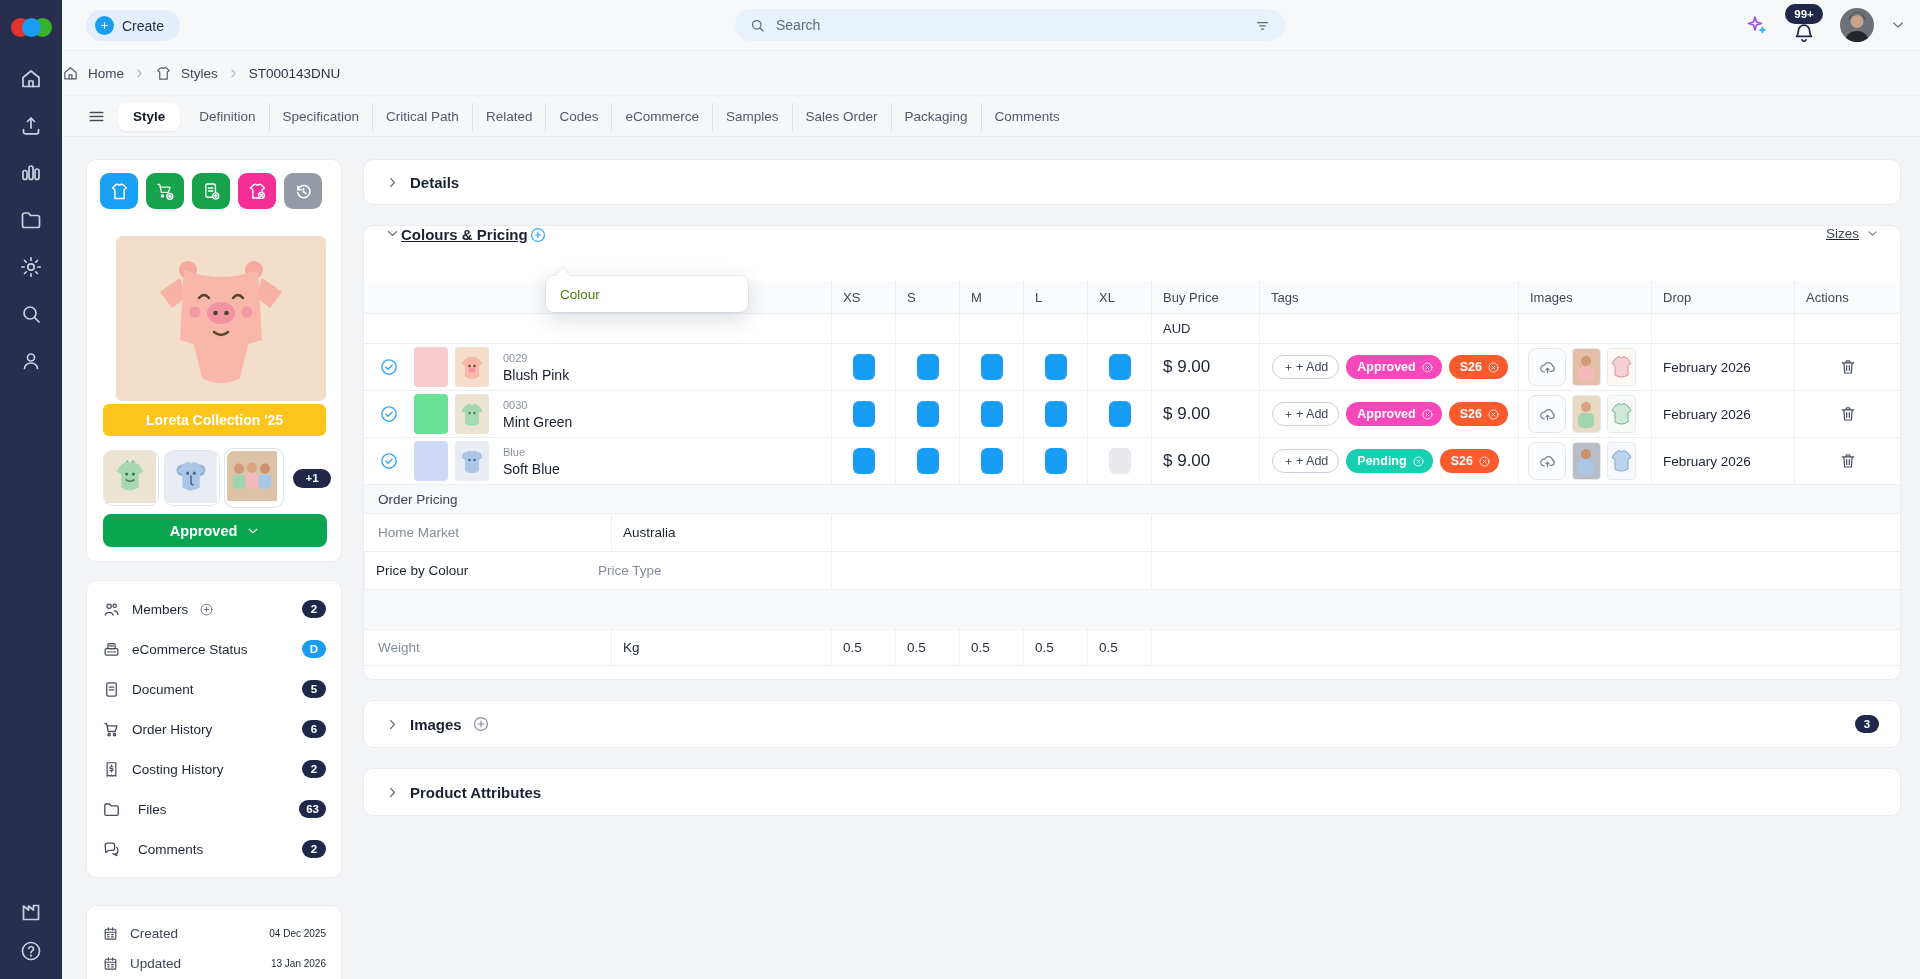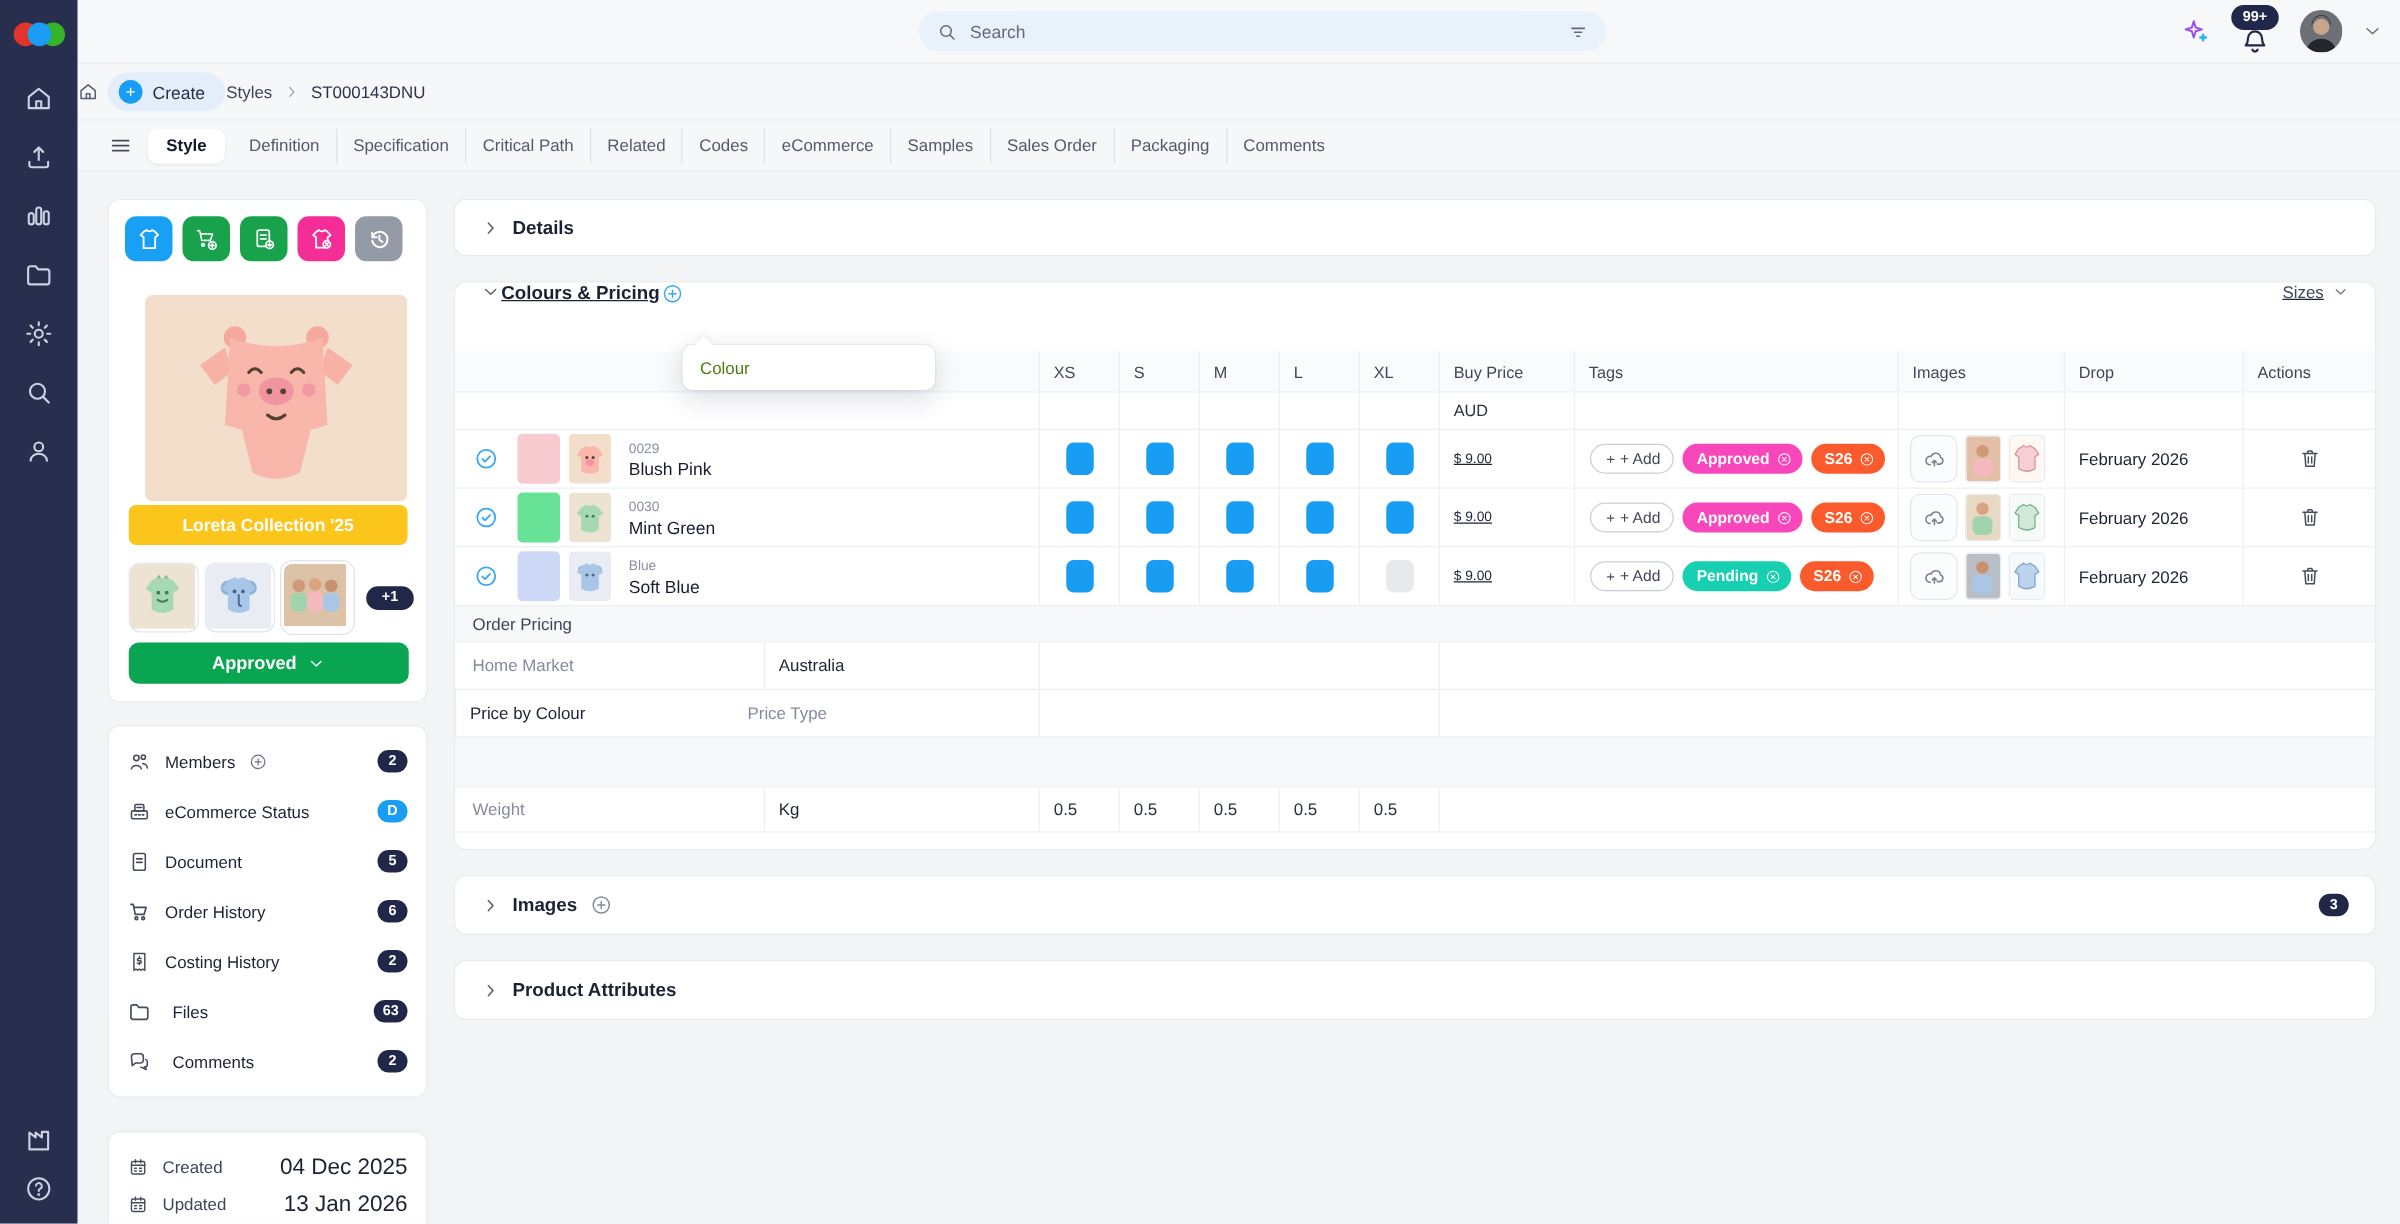--- a/index.html
+++ b/index.html
@@ -80,21 +80,21 @@
   .mrow .mlabel{font-size:13.5px;color:#1c2433;}
   .mrow .madd{width:15px;height:15px;color:#6d7484;}
   .badge{margin-left:auto;min-width:10px;height:18px;padding:0 7px;border-radius:10px;background:#212749;color:#fff;
          font-size:11.5px;font-weight:bold;display:flex;align-items:center;justify-content:center;}
   .badge.blue{background:#189df2;}
   
   .metacard{left:86px;top:905px;width:256px;height:92px;padding:12px 15px;}
   .metarow{height:30px;display:flex;align-items:center;gap:11px;}
   .metarow .ic{width:17px;height:17px;color:#454c5c;flex:none;}
   .metarow .mlabel{font-size:13.5px;color:#3d4557;}
-  .metarow .mval{margin-left:auto;font-size:18px;color:#1c2433;}
+  .metarow .mval{margin-left:auto;font-size:10px;color:#1c2433;}
   
   .sec-head{display:flex;align-items:center;gap:10px;padding:0 21px;height:100%;}
   .sec-chev{width:15px;height:15px;color:#5b6270;cursor:pointer;flex:none;}
   .sec-title{font-size:15px;font-weight:bold;color:#1b2232;}
   .sec-plus{width:18px;height:18px;cursor:pointer;}
   .sec-plus.blue{color:#35a7f5;}
   .sec-plus.gray{color:#858c9c;}
   .details-card{left:363px;top:159px;width:1538px;height:46px;}
   .images-card{left:363px;top:700px;width:1538px;height:48px;}
   .attrs-card{left:363px;top:768px;width:1538px;height:48px;}
@@ -137,21 +137,21 @@
   .pill .ic{width:13px;height:13px;color:#fff;}
   .add-pill{height:24px;border-radius:12px;border:1px solid #c9cfd9;background:#fff;color:#3f4757;font-size:12.5px;
             display:inline-flex;align-items:center;gap:4px;padding:0 10px;cursor:pointer;flex:none;box-sizing:border-box;}
   .add-pill .ic{width:11px;height:11px;color:#4a5263;}
   .upl-tile{width:36px;height:36px;border:1px solid #e3e6ec;border-radius:8px;background:#fbfcfd;display:flex;
             align-items:center;justify-content:center;cursor:pointer;flex:none;}
   .upl-tile .ic{width:19px;height:19px;color:#7a8292;}
   .mini-img{width:27px;height:36px;border-radius:4px;overflow:hidden;border:1px solid #e7eaef;cursor:pointer;flex:none;}
   .trash{width:18px;height:18px;color:#454c5c;cursor:pointer;}
   .drop-txt{font-size:13.5px;color:#1c2433;}
-  .price-txt{font-size:11px;color:#1c2433;text-decoration:underline;}
+  .price-txt{font-size:17px;color:#1c2433;}
   
   .op-title{height:28px;background:#f7f8fa;font-size:13.5px;color:#3d4557;display:flex;align-items:center;padding-left:14px;}
   .oprow{height:38px;}
   .cw-oplabel{width:247px;color:#848b9b;padding-left:14px;}
   .cw-opval{width:220px;color:#1c2433;}
   .cw-sp1{width:320px;}
   .cw-sp2{flex:1;}
   .gap-row{height:39px;background:#f7f8fa;border-top:1px solid #edeff2;flex:none;}
   .wrow{height:37px;border-bottom:1px solid #edeff2;}
   .wcell{font-size:13.5px;color:#2a3242;justify-content:flex-start;padding:0 0 0 11px;}
@@ -435,21 +435,21 @@
     <svg class="ic nit" viewBox="0 0 24 24">
         <use href="#g-factory"></use>
       </svg>
     <svg class="ic nit" viewBox="0 0 24 24">
         <use href="#g-help"></use>
       </svg>
   </div>
 </aside>
 
 <header class="topbar">
-  <button class="create-btn" style="border:none;margin-top:48px;">
+  <button class="create-btn" style="border:none;">
     <span class="create-plus">
       <svg class="ic" width="13" height="13" viewBox="0 0 24 24">
           <use href="#g-plus"></use>
         </svg>
       </span>
     <span class="create-label">Create</span>
   </button>
   <div class="searchbar">
     <svg class="ic search-glyph" viewBox="0 0 24 24">
         <use href="#g-search"></use>

